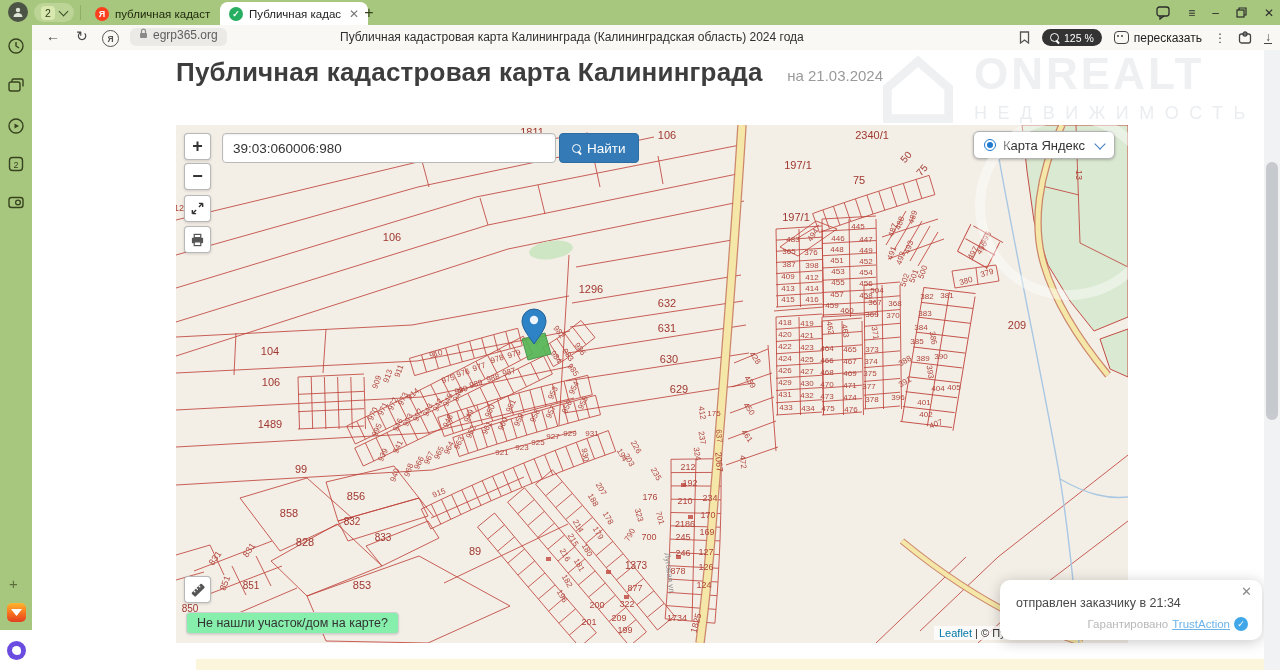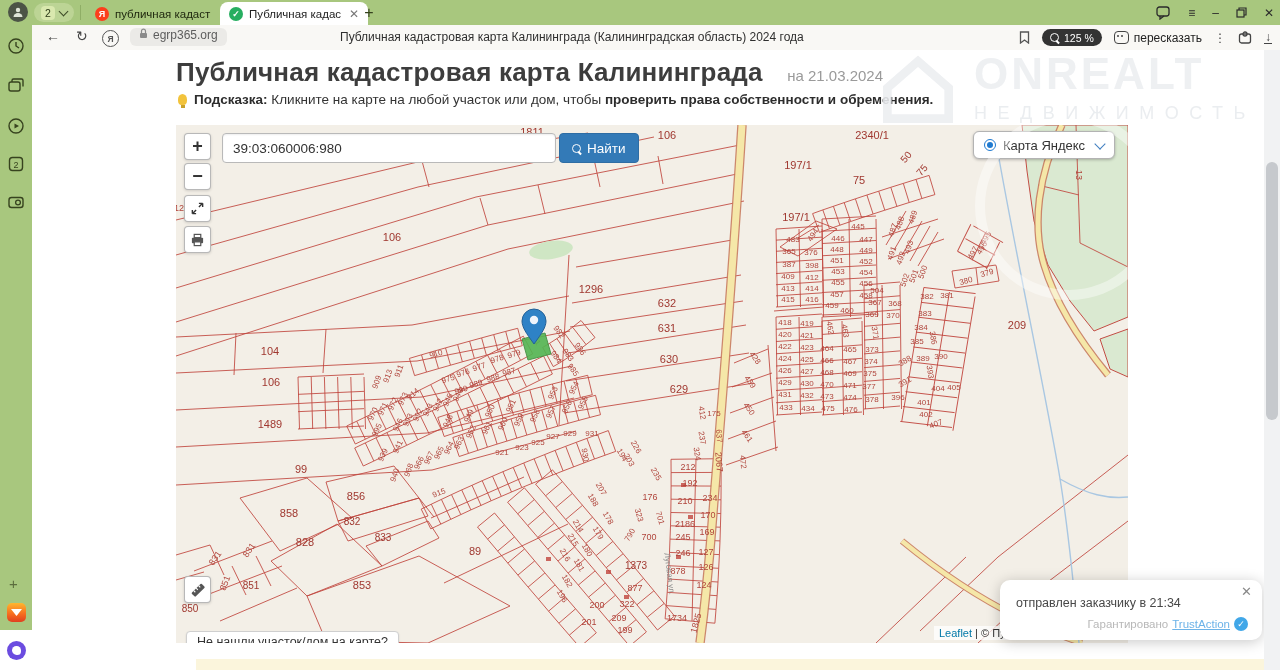--- a/index.html
+++ b/index.html
@@ -78,21 +78,21 @@
   .search-btn{height:30px;margin-left:3px;background:#337ab7;border:1px solid #2e6da4;border-radius:4px;color:#fff;
     font-size:13.5px;padding:0 12px;display:flex;align-items:center;gap:6px;font-family:"Liberation Sans",sans-serif;justify-content:space-between;}
   .mag{display:inline-block;width:7px;height:7px;border:1.6px solid #fff;border-radius:50%;position:relative;}
   .mag:after{content:"";position:absolute;left:6px;top:6px;width:4px;height:1.6px;background:#fff;transform:rotate(45deg);transform-origin:0 0;}
   .layers{position:absolute;right:13px;top:6px;width:142px;height:28px;background:#fff;border:1px solid #b3b3b3;
     border-radius:6px;box-sizing:border-box;display:flex;align-items:center;gap:7px;padding:0 10px;
     font-size:13px;color:#333;box-shadow:0 1px 3px rgba(0,0,0,.25);}
   .radio{width:12px;height:12px;border:1.5px solid #1f7ad0;border-radius:50%;box-sizing:border-box;position:relative;flex:0 0 12px;}
   .radio:after{content:"";position:absolute;left:1.5px;top:1.5px;width:6px;height:6px;border-radius:50%;background:#1f7ad0;}
   .layers .chev{border-color:#3f7ec0;margin-left:auto;width:7px;height:7px;}
-  .nf-tip{position:absolute;left:10px;top:506px;background:#ffffff;border:1px solid #cfcfcf;border-radius:4px;
+  .nf-tip{position:absolute;left:10px;top:487px;background:#86efac;border:1px solid #cfcfcf;border-radius:4px;
     padding:3px 10px;font-size:12.5px;color:#333;box-shadow:0 1px 2px rgba(0,0,0,.12);white-space:nowrap;}
   .attr{position:absolute;left:758px;top:501px;background:rgba(255,255,255,.75);font-size:11px;color:#333;
     padding:1px 5px;white-space:nowrap;}
   .attr a{color:#0078a8;text-decoration:none;}
   
   .notif{position:absolute;left:968px;top:530px;width:262px;box-sizing:border-box;background:#fff;border-radius:10px;
     box-shadow:0 2px 14px rgba(0,0,0,.22);padding:10px 14px 9px 16px;z-index:20;}
   .notif-close{position:absolute;right:10px;top:5px;color:#888;font-size:13px;line-height:13px;}
   .notif-title{font-size:13.5px;font-weight:bold;color:#1a1a1a;margin-top:3px;}
   .notif-sub{font-size:12.5px;color:#474747;margin-top:6px;}
@@ -212,26 +212,20 @@
   <div class="sb-bottom-white"></div>
   <div class="alice">
         <span class="alice-in"></span>
       </div>
 </div>
 
 <div class="content">
   <div class="h1row">
     <span class="h1">Публичная кадастровая карта Калининграда</span>
     <span class="h1date">на 21.03.2024</span>
-  </div>
-  <div class="tiprow">
-    <span class="bulb"></span>
-    <span><span class="b">Подсказка:</span>
-    <span>Кликните на карте на любой участок или дом, чтобы</span>
-    <span class="b">проверить права собственности и обременения.</span></span>
   </div>
 
   <div class="map">
     <svg class="base" id="mapsvg" width="952" height="518" viewBox="0 0 952 518">
           <path d="M0,95 L250,35 L412,8" fill="none" stroke="#c0443c" stroke-width="0.9" opacity="0.95"></path>
           <path d="M0,130 L242,62 L478,12" fill="none" stroke="#c0443c" stroke-width="0.9" opacity="0.95"></path>
           <path d="M0,163 L300,72 L564,20" fill="none" stroke="#c0443c" stroke-width="0.9" opacity="0.95"></path>
           <path d="M0,197 L312,100 L566,48" fill="none" stroke="#c0443c" stroke-width="0.9" opacity="0.95"></path>
           <path d="M0,231 L332,124 L568,76" fill="none" stroke="#c0443c" stroke-width="0.9" opacity="0.95"></path>
           <path d="M246,36 L253,62" fill="none" stroke="#c0443c" stroke-width="0.9" opacity="0.95"></path>

